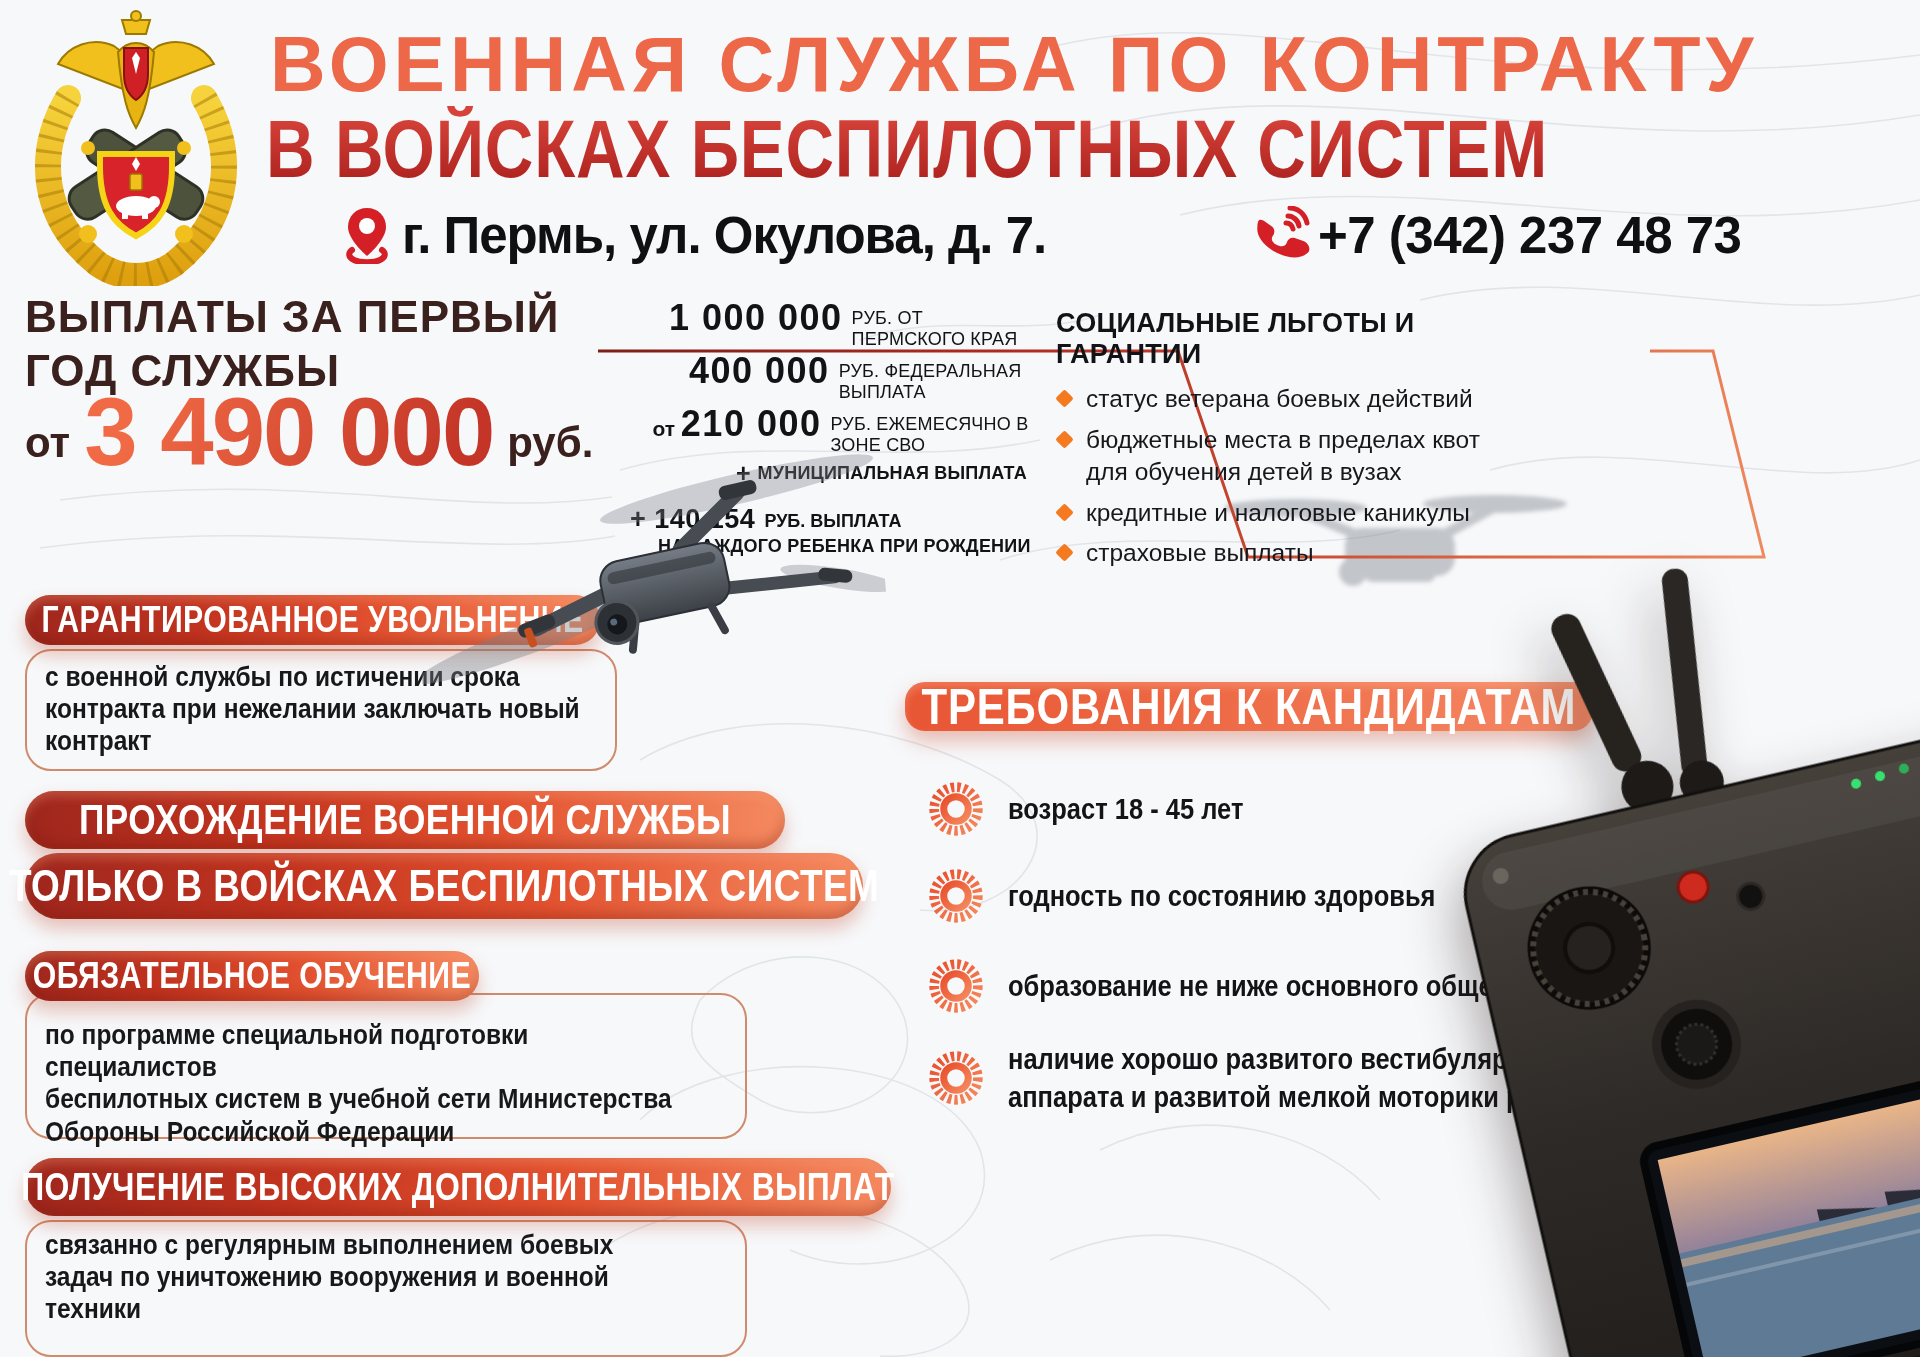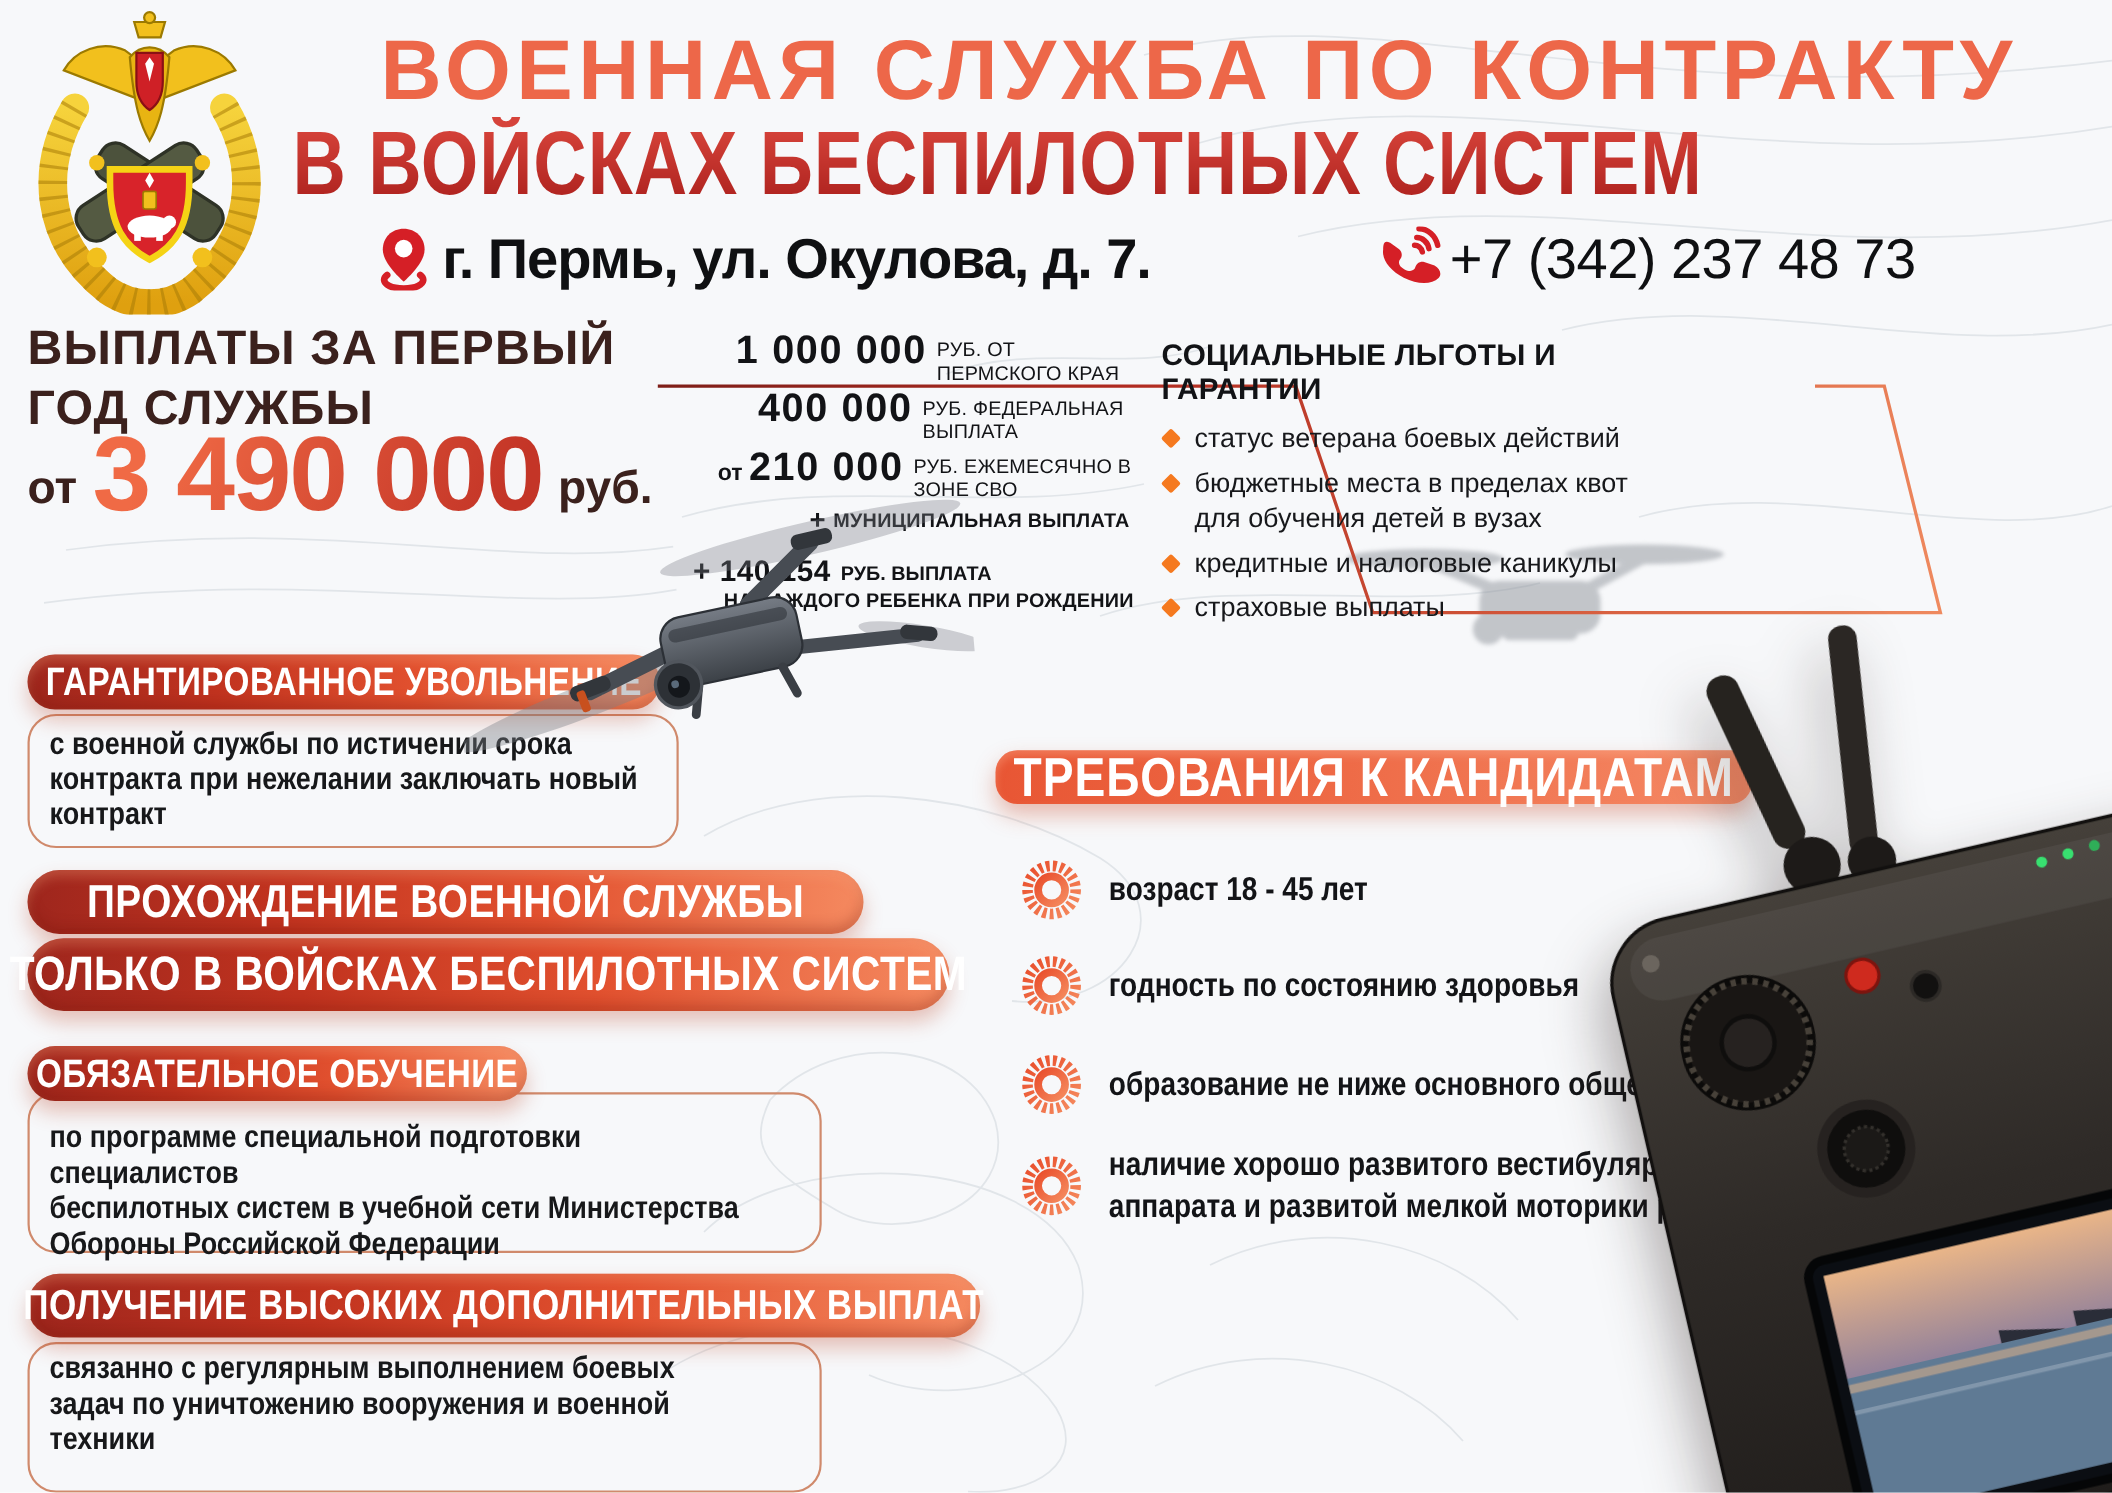--- a/index.html
+++ b/index.html
@@ -10,33 +10,33 @@
     color:#15161a;
   }
   .abs{position:absolute;}
   svg{display:block;}
   
   .cx-c{display:inline-block;transform:scaleX(0.84);transform-origin:50% 50%;white-space:nowrap;}
   .cx-l{display:inline-block;transform:scaleX(0.85);transform-origin:0 50%;white-space:pre-line;}
   .cx-block{transform:scaleX(0.86);transform-origin:0 0;width:116%;white-space:pre-line;}
   
   .title1{
-    left:270px;top:24px;width:1640px;text-align:center;
+    left:270px;top:24px;width:1640px;
     font-size:77px;font-weight:600;letter-spacing:5px;line-height:1.05;
     color:#ED6749;
   }
   .title2{left:266px;top:106px;height:96px;}
   .t2grad{
     font-size:82px;font-weight:800;letter-spacing:1px;line-height:1.05;
     display:inline-block;transform:scaleX(0.82);transform-origin:0 50%;white-space:nowrap;
     background:linear-gradient(180deg,#d6433a 10%,#b02420 85%);
     -webkit-background-clip:text;background-clip:text;color:transparent;
   }
   .address{left:402px;top:206px;font-size:51px;font-weight:700;letter-spacing:-1px;color:#0f1012;}
-  .phone{left:1318px;top:206px;font-size:51px;font-weight:400;letter-spacing:-0.5px;color:#0f1012;}
+  .phone{left:1318px;top:206px;font-size:51px;font-weight:700;letter-spacing:-0.5px;color:#0f1012;}
   
   .pay-h1{left:25px;top:292px;font-size:44px;font-weight:800;letter-spacing:1px;color:#3B211D;}
   .pay-h2{left:25px;top:346px;font-size:44px;font-weight:800;letter-spacing:1px;color:#3B211D;}
   .amount-row{left:25px;top:386px;display:flex;align-items:flex-end;gap:14px;}
   .amount-prefix,.amount-cur{font-size:42px;font-weight:800;color:#3B211D;padding-bottom:10px;}
   .amount-big{
     font-size:96px;font-weight:800;letter-spacing:-2px;line-height:0.95;
     background:linear-gradient(115deg,#f06a45 15%,#c43527 90%);
     -webkit-background-clip:text;background-clip:text;color:transparent;
   }

